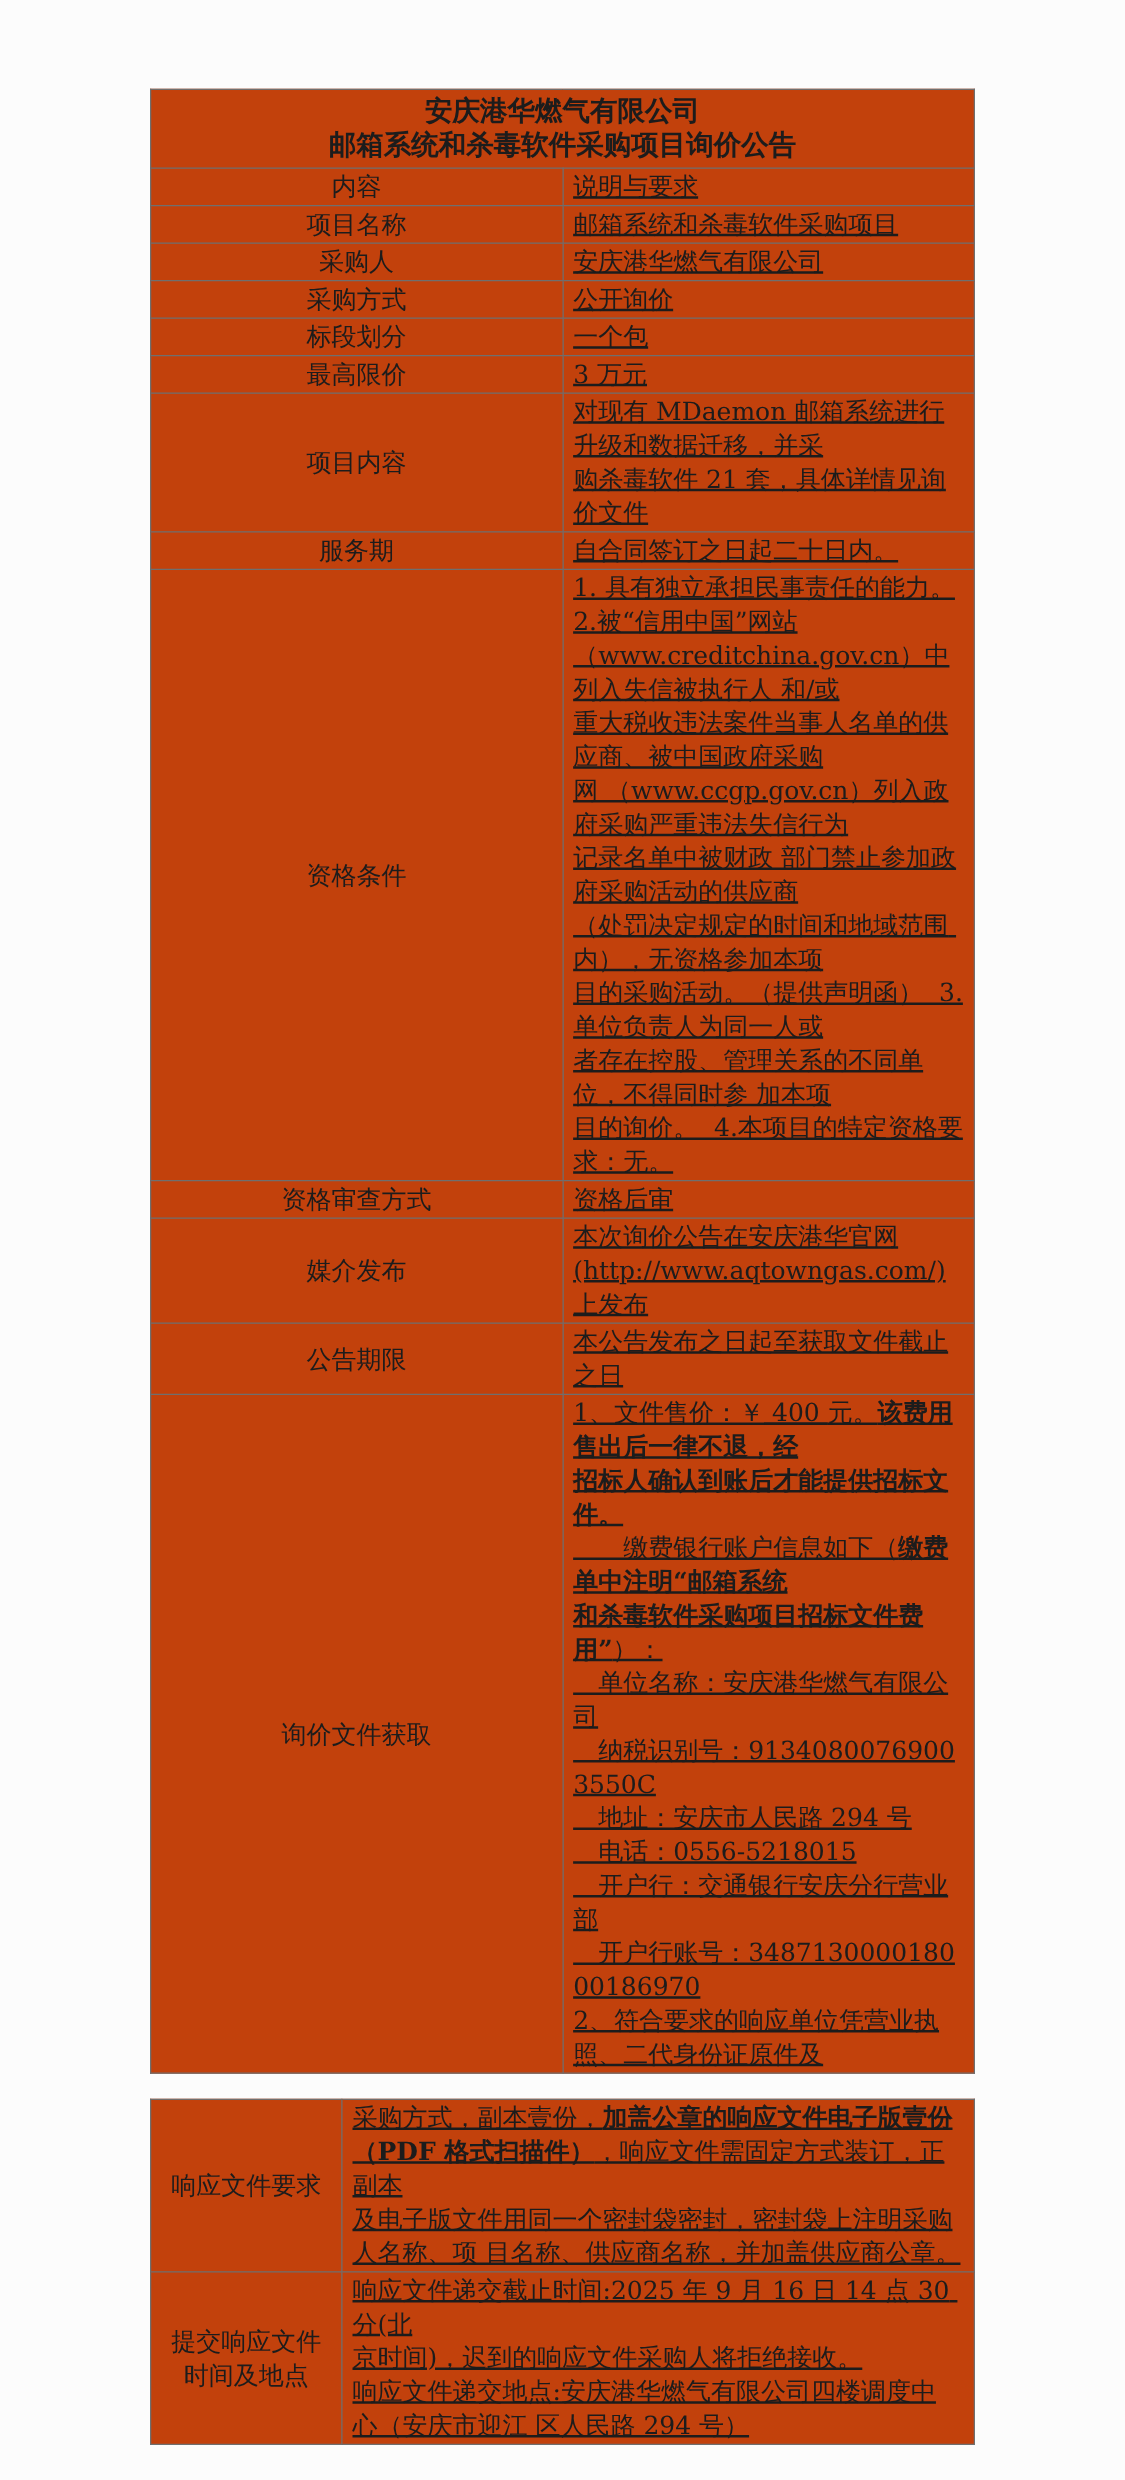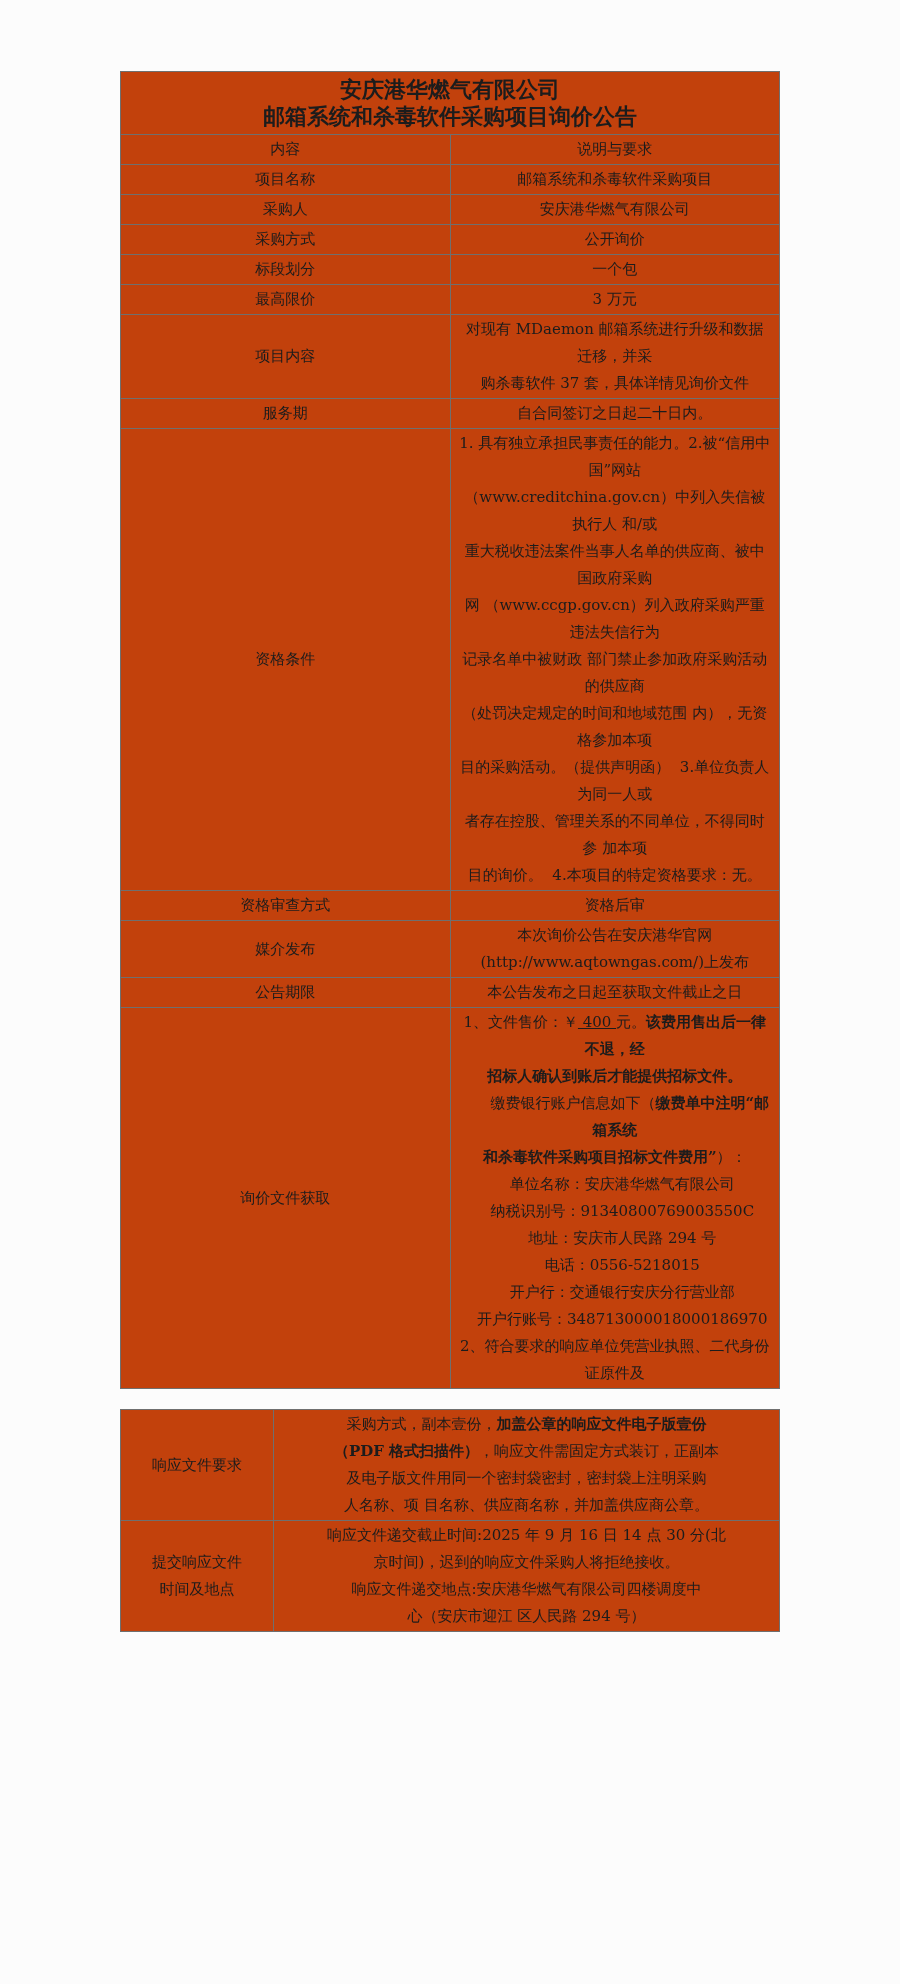--- a/index.html
+++ b/index.html
@@ -7,26 +7,26 @@
     width:900px;height:1984px;overflow:hidden;
     background:#fcfcfc;color:#1c1c1c;
     font-family:"DejaVu Serif","Liberation Serif",serif;
   }
   .doc{box-sizing:border-box;padding-top:71px;display:flex;flex-direction:column;align-items:center;}
   table.tbl{width:660px;border-collapse:collapse;table-layout:fixed;background:#c2410c;}
   table.tbl + table.tbl{margin-top:20px;}
   td{
     border:1px solid #6f6f6f;
     padding:1px 8px;
-    font-size:15px;line-height:27px;
+    font-size:20px;line-height:27px;
     vertical-align:middle;
     white-space:pre-wrap;word-break:break-all;
   }
   td.label{width:144px;text-align:center;padding:1px 4px;}
-  td.content{text-align:center;}
+  td.content{text-align:left;text-decoration:underline;}
   td.title-cell{
     text-align:center;font-weight:700;
     font-size:22px;line-height:27px;padding:4px 8px;
     word-break:normal;
   }
   .b{font-weight:700;}
   .u{text-decoration:underline;}
 </style>
 </head>
 <body>
@@ -58,21 +58,21 @@
           <td class="label">标段划分</td>
           <td class="content"><span>一个包</span></td>
         </tr>
         <tr>
           <td class="label">最高限价</td>
           <td class="content"><span>3 万元</span></td>
         </tr>
         <tr>
           <td class="label">项目内容</td>
           <td class="content"><span>对现有 MDaemon 邮箱系统进行升级和数据迁移，并采
-购杀毒软件 37 套，具体详情见询价文件</span></td>
+购杀毒软件 21 套，具体详情见询价文件</span></td>
         </tr>
         <tr>
           <td class="label">服务期</td>
           <td class="content"><span>自合同签订之日起二十日内。</span></td>
         </tr>
         <tr>
           <td class="label">资格条件</td>
           <td class="content"><span>1. 具有独立承担民事责任的能力。2.被“信用中国”网站
 （www.creditchina.gov.cn）中列入失信被执行人 和/或
 重大税收违法案件当事人名单的供应商、被中国政府采购

